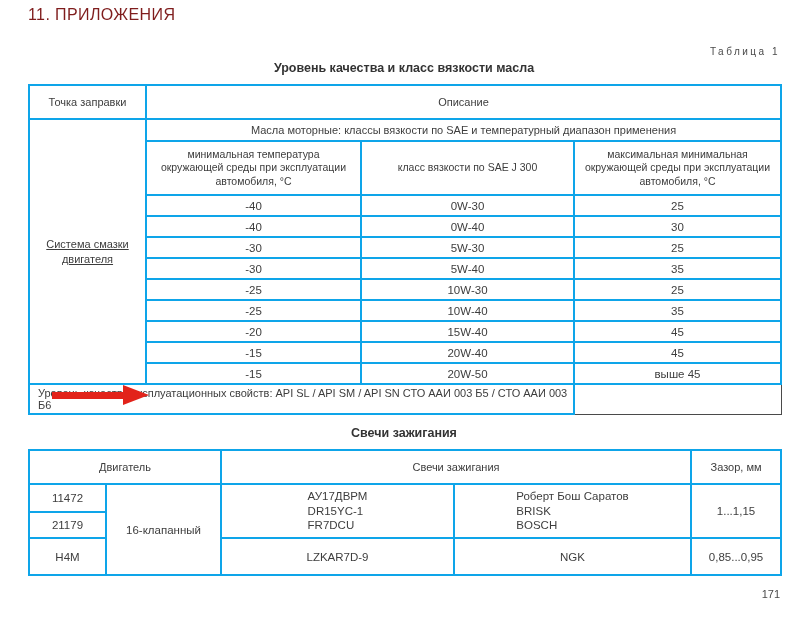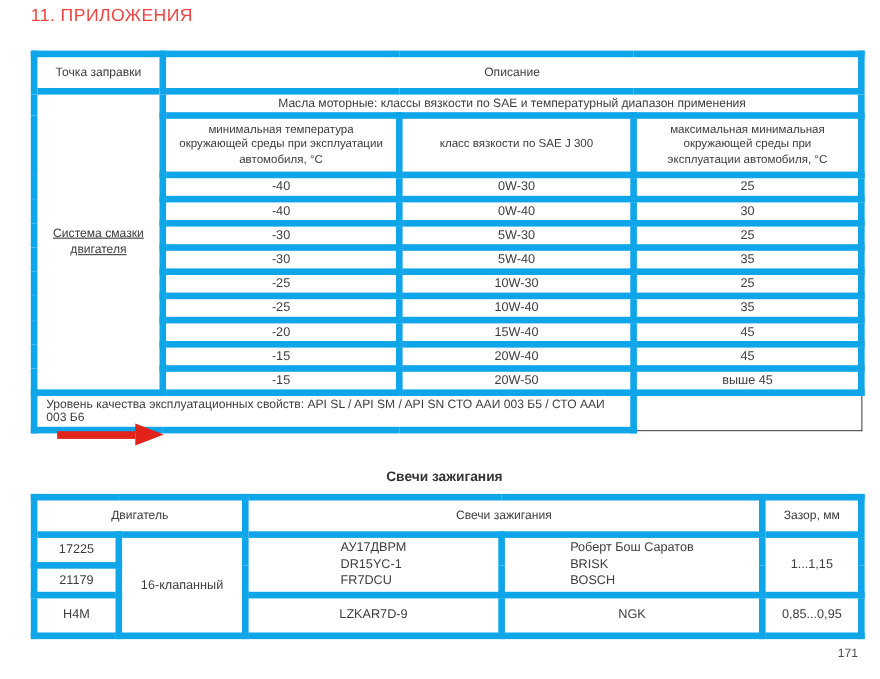--- a/index.html
+++ b/index.html
@@ -2,37 +2,37 @@
 <html><head>
 <meta charset="utf-8">
 <style>
   html,body { margin:0; padding:0; }
   body {
     width:800px; height:617px; background:#ffffff; position:relative;
     font-family:"Liberation Sans", sans-serif; color:#3d3d3d; overflow:hidden;
   }
   .page-heading {
     position:absolute; left:28px; top:6px;
-    font-size:16px; font-weight:400; letter-spacing:0.4px; color:#ef4444;
+    font-size:16px; font-weight:400; letter-spacing:0.4px; color:#7f1d1d;
   }
   .tbl-wrap { position:absolute; left:28px; width:752px; }
   .tbl-wrap.t1 { top:46px; }
   .tbl-wrap.t2 { top:426px; }
   .tbl-label {
     text-align:right; font-size:10px; letter-spacing:2.5px; color:#4a4a4a;
     line-height:12px; margin-bottom:3px;
   }
   .tbl-title {
     text-align:center; font-size:12.5px; font-weight:bold; color:#333;
     line-height:15px; margin-bottom:8px;
   }
   table { border-collapse:collapse; width:752px; table-layout:fixed; }
   table { border:1.5px solid #4a4a4a; }
   td {
-    border:6px solid #0ea5e9; text-align:center; vertical-align:middle;
+    border:2px solid #0ea5e9; text-align:center; vertical-align:middle;
     font-size:11px; color:#3d3d3d; padding:2px 5px; box-sizing:border-box;
   }
   tr.hdr td { border-bottom-width:2px; }
   .t1 tr.hdr { height:34px; }
   .t1 tr.sub { height:22px; }
   .t1 tr.cols { height:54px;margin-top:29px; }
   .t1 tr.cols td { font-size:10.5px; line-height:1.3; padding:2px 8px; }
   .t1 tr.data { height:21px; }
   .t1 tr.data td { font-size:11.5px; }
   .t1 tr.note { height:23px; }
@@ -62,20 +62,22 @@
     position:absolute; left:28px; top:588px; width:752px;
     text-align:right; font-size:11px; color:#4a4a4a;
   }
 </style>
 </head>
 <body>
 
 <div class="page-heading">11. ПРИЛОЖЕНИЯ</div>
 
 <div class="tbl-wrap t1">
+  <div class="tbl-label">Таблица 1</div>
+  <div class="tbl-title">Уровень качества и класс вязкости масла</div>
   <table>
     <colgroup>
       <col style="width:117px">
         <col style="width:215px">
         <col style="width:213px">
         <col style="width:207px">
     </colgroup>
     <tbody>
         <tr class="hdr">
       <td>Точка заправки</td>
@@ -156,21 +158,21 @@
         <col style="width:237px">
         <col style="width:90px">
     </colgroup>
     <tbody>
         <tr class="hdr">
       <td colspan="2">Двигатель</td>
       <td colspan="2">Свечи зажигания</td>
       <td>Зазор, мм</td>
     </tr>
     <tr class="r1">
-      <td>17225</td>
+      <td>11472</td>
       <td rowspan="3">16-клапанный</td>
       <td rowspan="2"><span class="block">АУ17ДВРМ
 DR15YC-1
 FR7DCU</span></td>
       <td rowspan="2"><span class="block">Роберт Бош Саратов
 BRISK
 BOSCH</span></td>
       <td rowspan="2">1...1,15</td>
     </tr>
     <tr class="r2">

